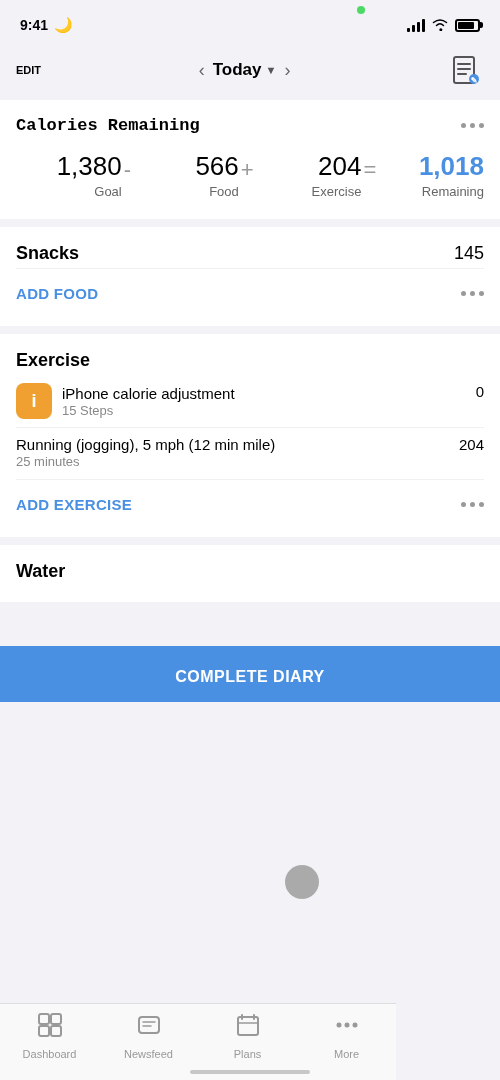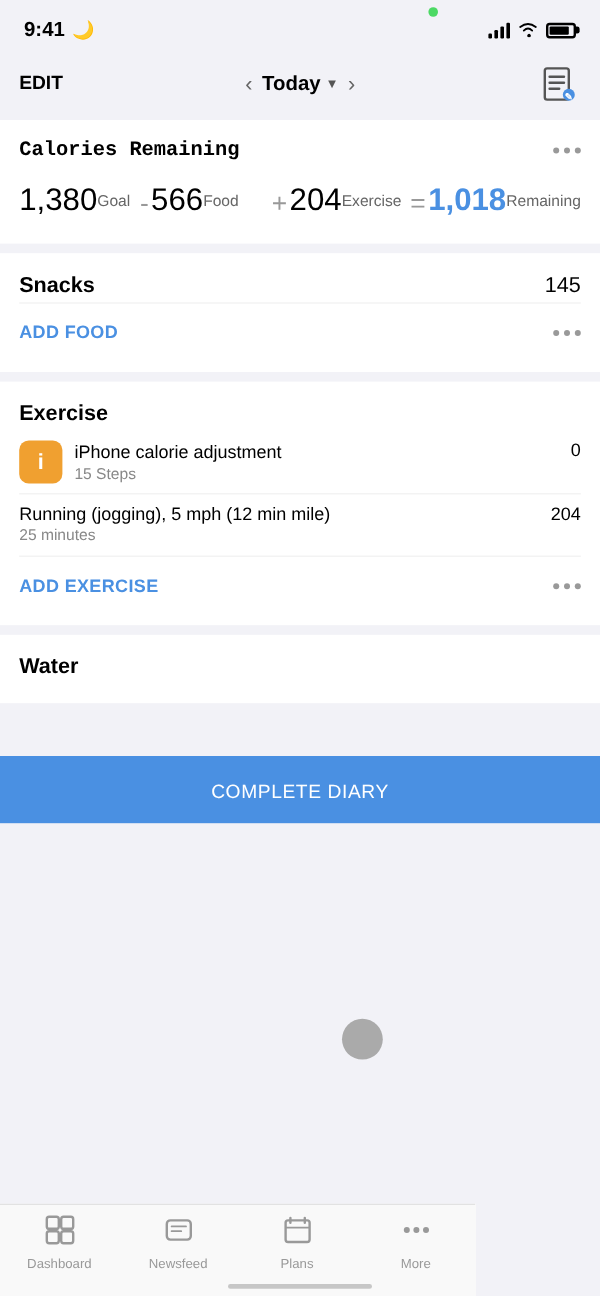--- a/index.html
+++ b/index.html
@@ -16,21 +16,21 @@
     
     .status-bar {
       background: #f2f2f7;
       display: flex;
       justify-content: space-between;
       align-items: center;
       padding: 12px 20px 6px 20px;
       height: 44px;
     }
     .status-time {
-      font-size: 17px;
+      font-size: 14px;
       font-weight: 600;
       color: #000;
     }
     .status-icons {
       display: flex;
       align-items: center;
       gap: 6px;
     }
     .signal-bars {
       display: flex;
@@ -90,21 +90,21 @@
 
     
     .top-nav {
       background: #f2f2f7;
       display: flex;
       justify-content: space-between;
       align-items: center;
       padding: 8px 16px 12px 16px;
     }
     .edit-btn {
-      font-size: 16px;
+      font-size: 11px;
       font-weight: 600;
       color: #000;
       background: none;
       border: none;
       cursor: pointer;
     }
     .nav-date-area {
       display: flex;
       align-items: center;
       gap: 8px;
@@ -170,21 +170,22 @@
       border-radius: 50%;
     }
     .calories-row {
       display: flex;
       align-items: flex-start;
       justify-content: center;
       gap: 0;
     }
     .cal-item {
       display: flex;
-      align-items: center;
+      flex-direction: column;
+      align-items: flex-end;
       flex: 1;
     }
     .cal-number {
       font-size: 26px;
       font-weight: 500;
       color: #000;
     }
     .cal-number.remaining {
       color: #4a90e2;
       font-weight: 700;
@@ -308,21 +309,21 @@
       background: #fff;
       margin: 0 0 8px 0;
       padding: 16px 16px;
     }
 
     
     .complete-diary-btn {
       background: #4a90e2;
       color: #fff;
       font-size: 16px;
-      font-weight: 400;
+      font-weight: 700;
       text-align: center;
       padding: 22px 0 16px 0;
       letter-spacing: 0.5px;
       cursor: pointer;
       margin-bottom: 0;
       margin-top: 44px;
     }
 
     
     .bottom-nav {

